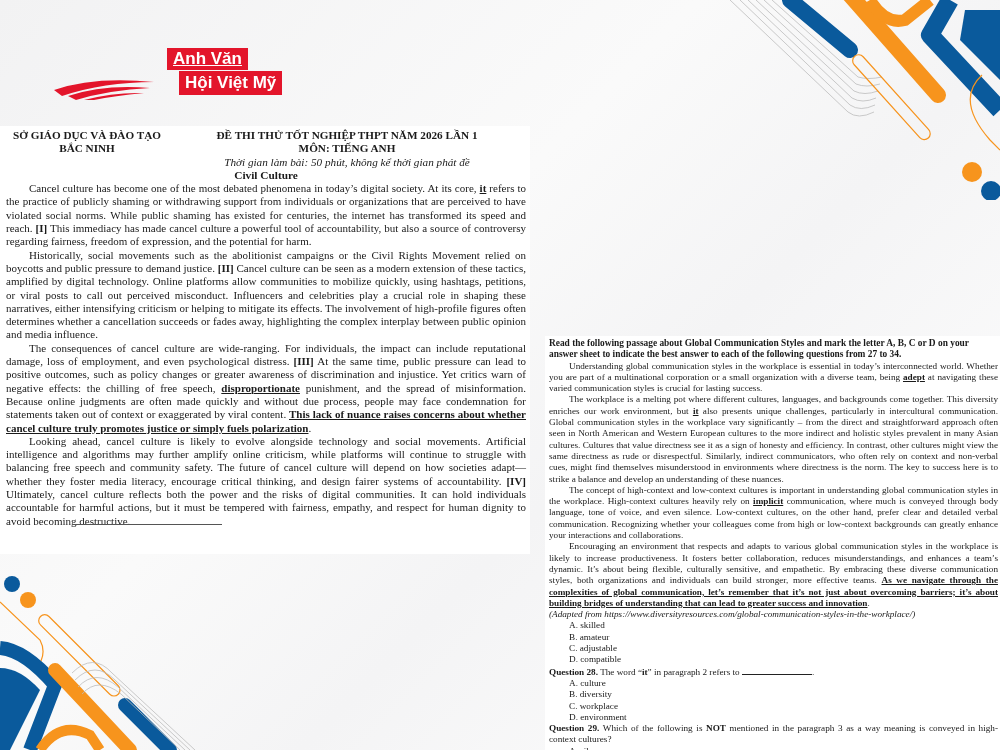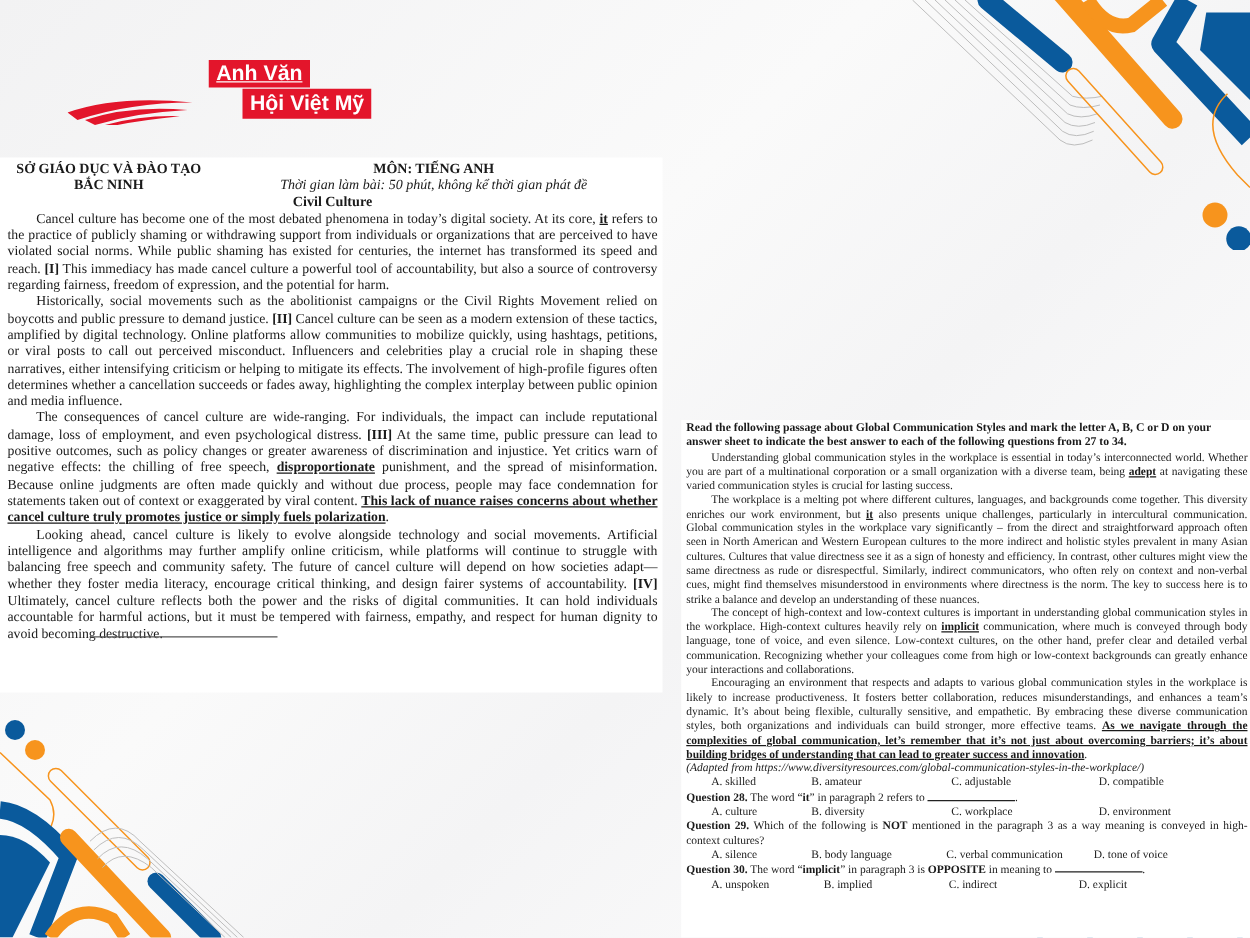--- a/index.html
+++ b/index.html
@@ -12,21 +12,21 @@
   .bg-shade { position: absolute; inset: 0; background:
       linear-gradient(135deg, #f2f2f3 0%, #fafafa 40%, #f4f4f5 60%, #ffffff 100%); }
 
   
   .logo { position: absolute; left: 40px; top: 42px; width: 280px; height: 62px; }
   .logo-vus { position: absolute; left: 0; top: 0; font-family: "Liberation Sans", sans-serif;
     font-weight: bold; font-style: italic; font-size: 44px; color: #1b3f9b; letter-spacing: -2px; line-height: 44px; }
   .logo-waves { position: absolute; left: 14px; top: 36px; }
   .logo-box1 { position: absolute; left: 127px; top: 6px; background: #e3152b; color: #fff;
     font-family: "Liberation Sans", sans-serif; font-weight: bold; font-size: 17px; padding: 1px 6px; line-height: 20px; text-decoration: underline; }
-  .logo-box2 { position: absolute; left: 154px; top: 29px; background: #e3152b; color: #fff;
+  .logo-box2 { position: absolute; left: 139px; top: 29px; background: #e3152b; color: #fff;
     font-family: "Liberation Sans", sans-serif; font-weight: bold; font-size: 17px; padding: 1px 6px; line-height: 22px; }
 
   
   .left-page { position: absolute; left: 0; top: 126px; width: 530px; height: 428px; background: #ffffff; }
   .lp { position: absolute; left: 6px; top: 3px; width: 520px; font-size: 11px; line-height: 13.3px; }
   .hdr { display: flex; justify-content: flex-end; }
   .hdr-left { width: 162px; text-align: center; font-weight: bold; font-size: 11.2px; }
   .hdr-right { flex: 1; text-align: center; font-weight: bold; font-size: 11.2px; }
   .hdr-time { font-style: italic; font-weight: normal; }
   .instr { font-weight: bold; font-size: 11.3px; }
@@ -37,21 +37,21 @@
 
   
   .right-page { position: absolute; left: 545px; top: 336px; width: 455px; height: 414px; background: #ffffff; }
   .rp { position: absolute; left: 4px; top: 2px; width: 449px; font-size: 9.2px; line-height: 11.3px; }
   .rp .instr { font-size: 9.4px; }
   .rp .para { text-indent: 20px; }
   .source { font-style: italic; padding-right: 2px; }
   .q { margin: 0; }
   .q b { font-weight: bold; }
   .blank { display: inline-block; width: 70px; border-bottom: 1px solid #222; height: 8px; }
-  .opts { display: flex; padding-left: 20px; }
+  .opts { display: flex; padding-left: 20px; flex-direction: column; }
   .opt { flex: none; }
 
   
   .deco { position: absolute; }
 </style>
 </head>
 <body>
 
 <div class="bg-shade"></div>
 
@@ -114,20 +114,21 @@
 </div>
 
 <div class="left-page">
   <div class="lp">
     <div class="hdr">
       <div class="hdr-left">
         <div>SỞ GIÁO DỤC VÀ ĐÀO TẠO</div>
         <div>BẮC NINH</div>
       </div>
       <div class="hdr-right">
+        <div>ĐỀ THI THỬ TỐT NGHIỆP THPT NĂM 2026 LẦN 1</div>
         <div>MÔN: TIẾNG ANH</div>
         <div class="hdr-time">Thời gian làm bài: 50 phút, không kể thời gian phát đề</div>
       </div>
     </div>
     <div class="title">Civil Culture</div>
 
     <p class="para"><span>Cancel culture has become one of the most debated phenomena in today’s digital society. At its core, </span><span class="u">it</span><span> refers to the practice of publicly shaming or withdrawing support from individuals or organizations that are perceived to have violated social norms. While public shaming has existed for centuries, the internet has transformed its speed and reach. </span><b>[I]</b><span> This immediacy has made cancel culture a powerful tool of accountability, but also a source of controversy regarding fairness, freedom of expression, and the potential for harm.</span></p>
 
     <p class="para"><span>Historically, social movements such as the abolitionist campaigns or the Civil Rights Movement relied on boycotts and public pressure to demand justice. </span><b>[II]</b><span> Cancel culture can be seen as a modern extension of these tactics, amplified by digital technology. Online platforms allow communities to mobilize quickly, using hashtags, petitions, or viral posts to call out perceived misconduct. Influencers and celebrities play a crucial role in shaping these narratives, either intensifying criticism or helping to mitigate its effects. The involvement of high-profile figures often determines whether a cancellation succeeds or fades away, highlighting the complex interplay between public opinion and media influence.</span></p>
 

